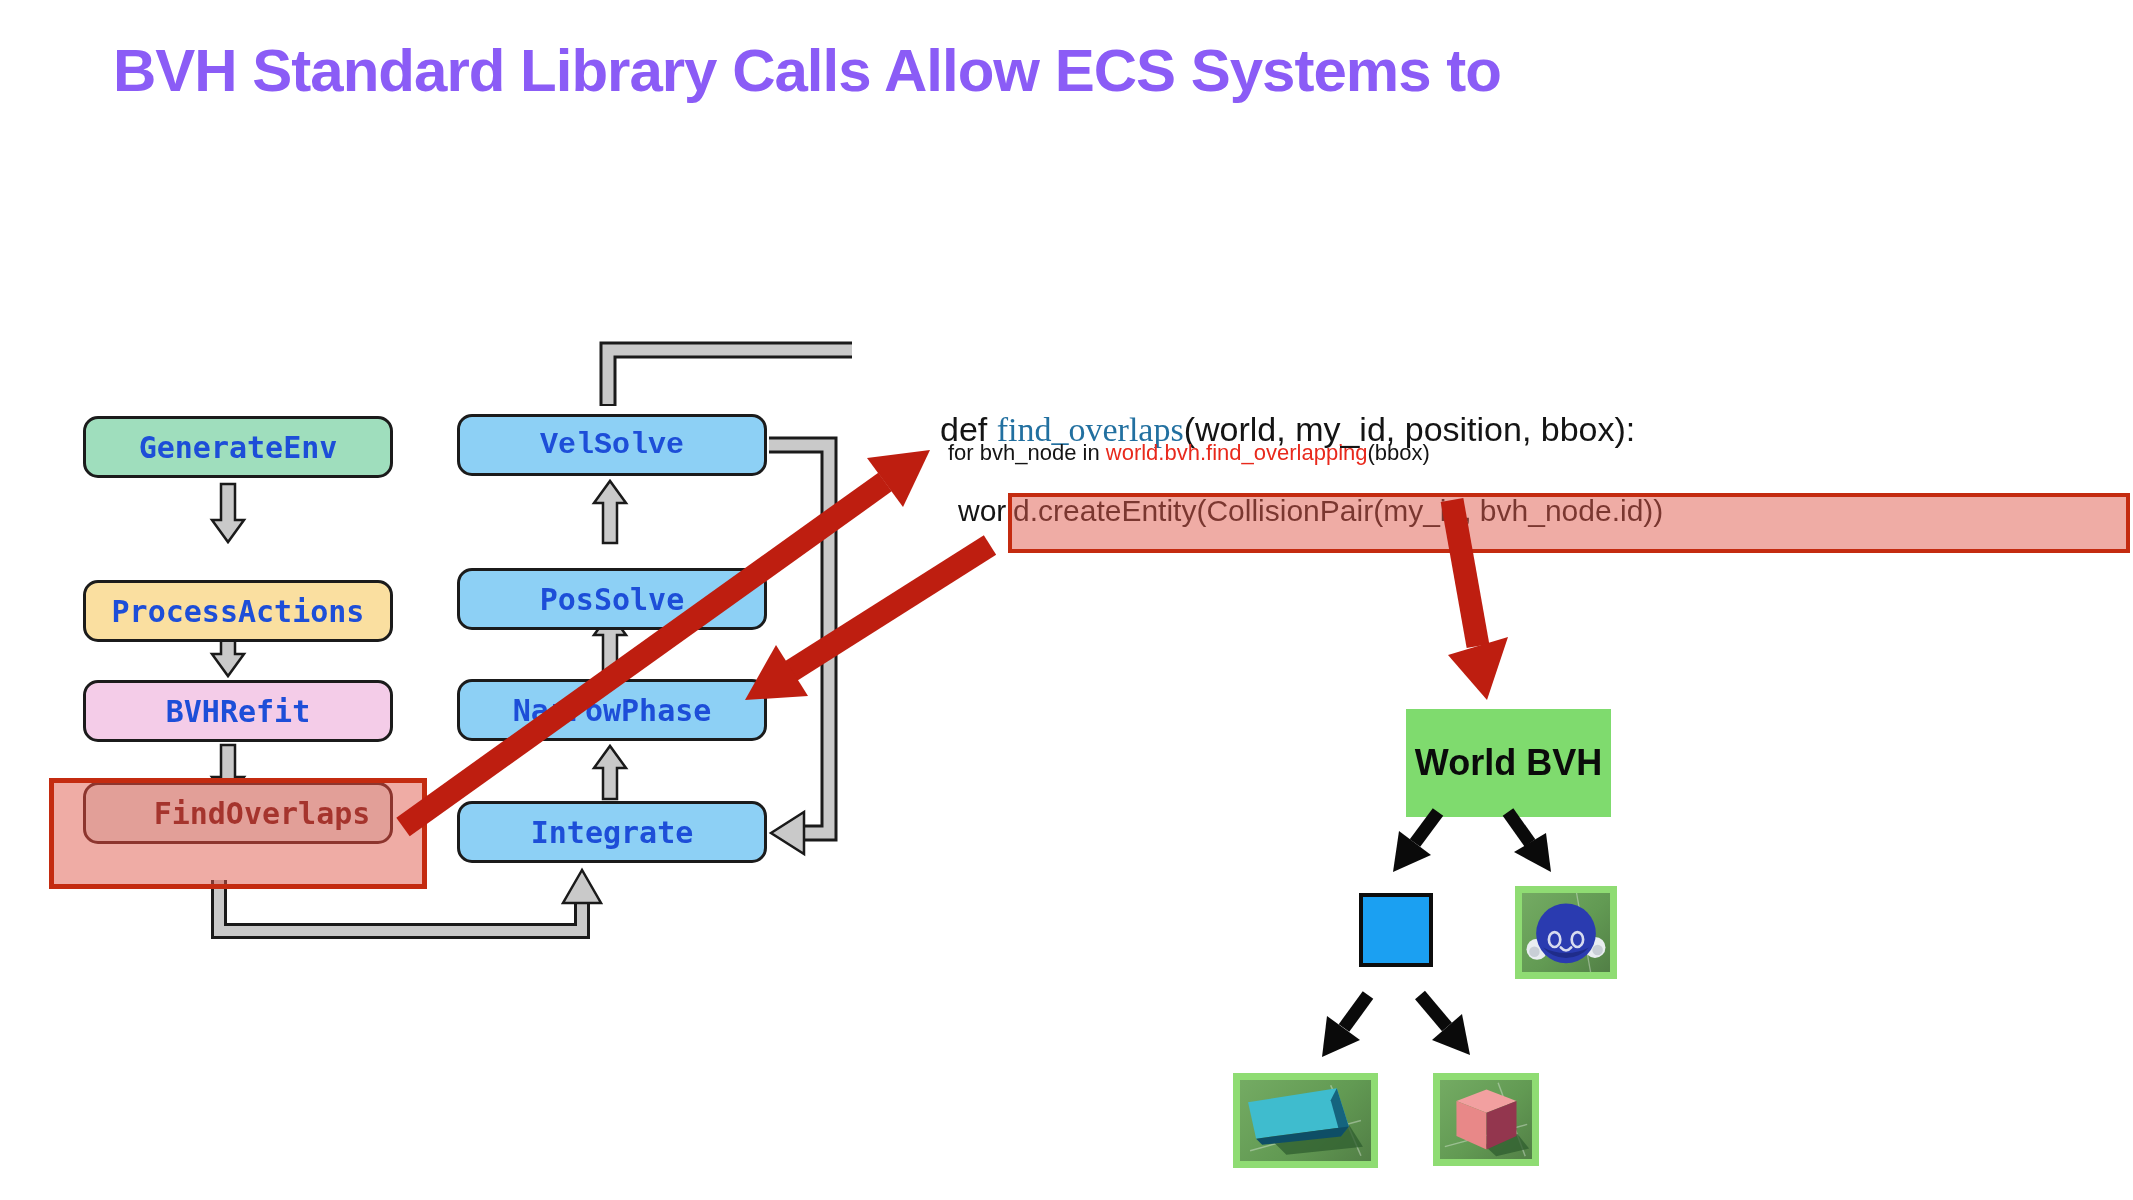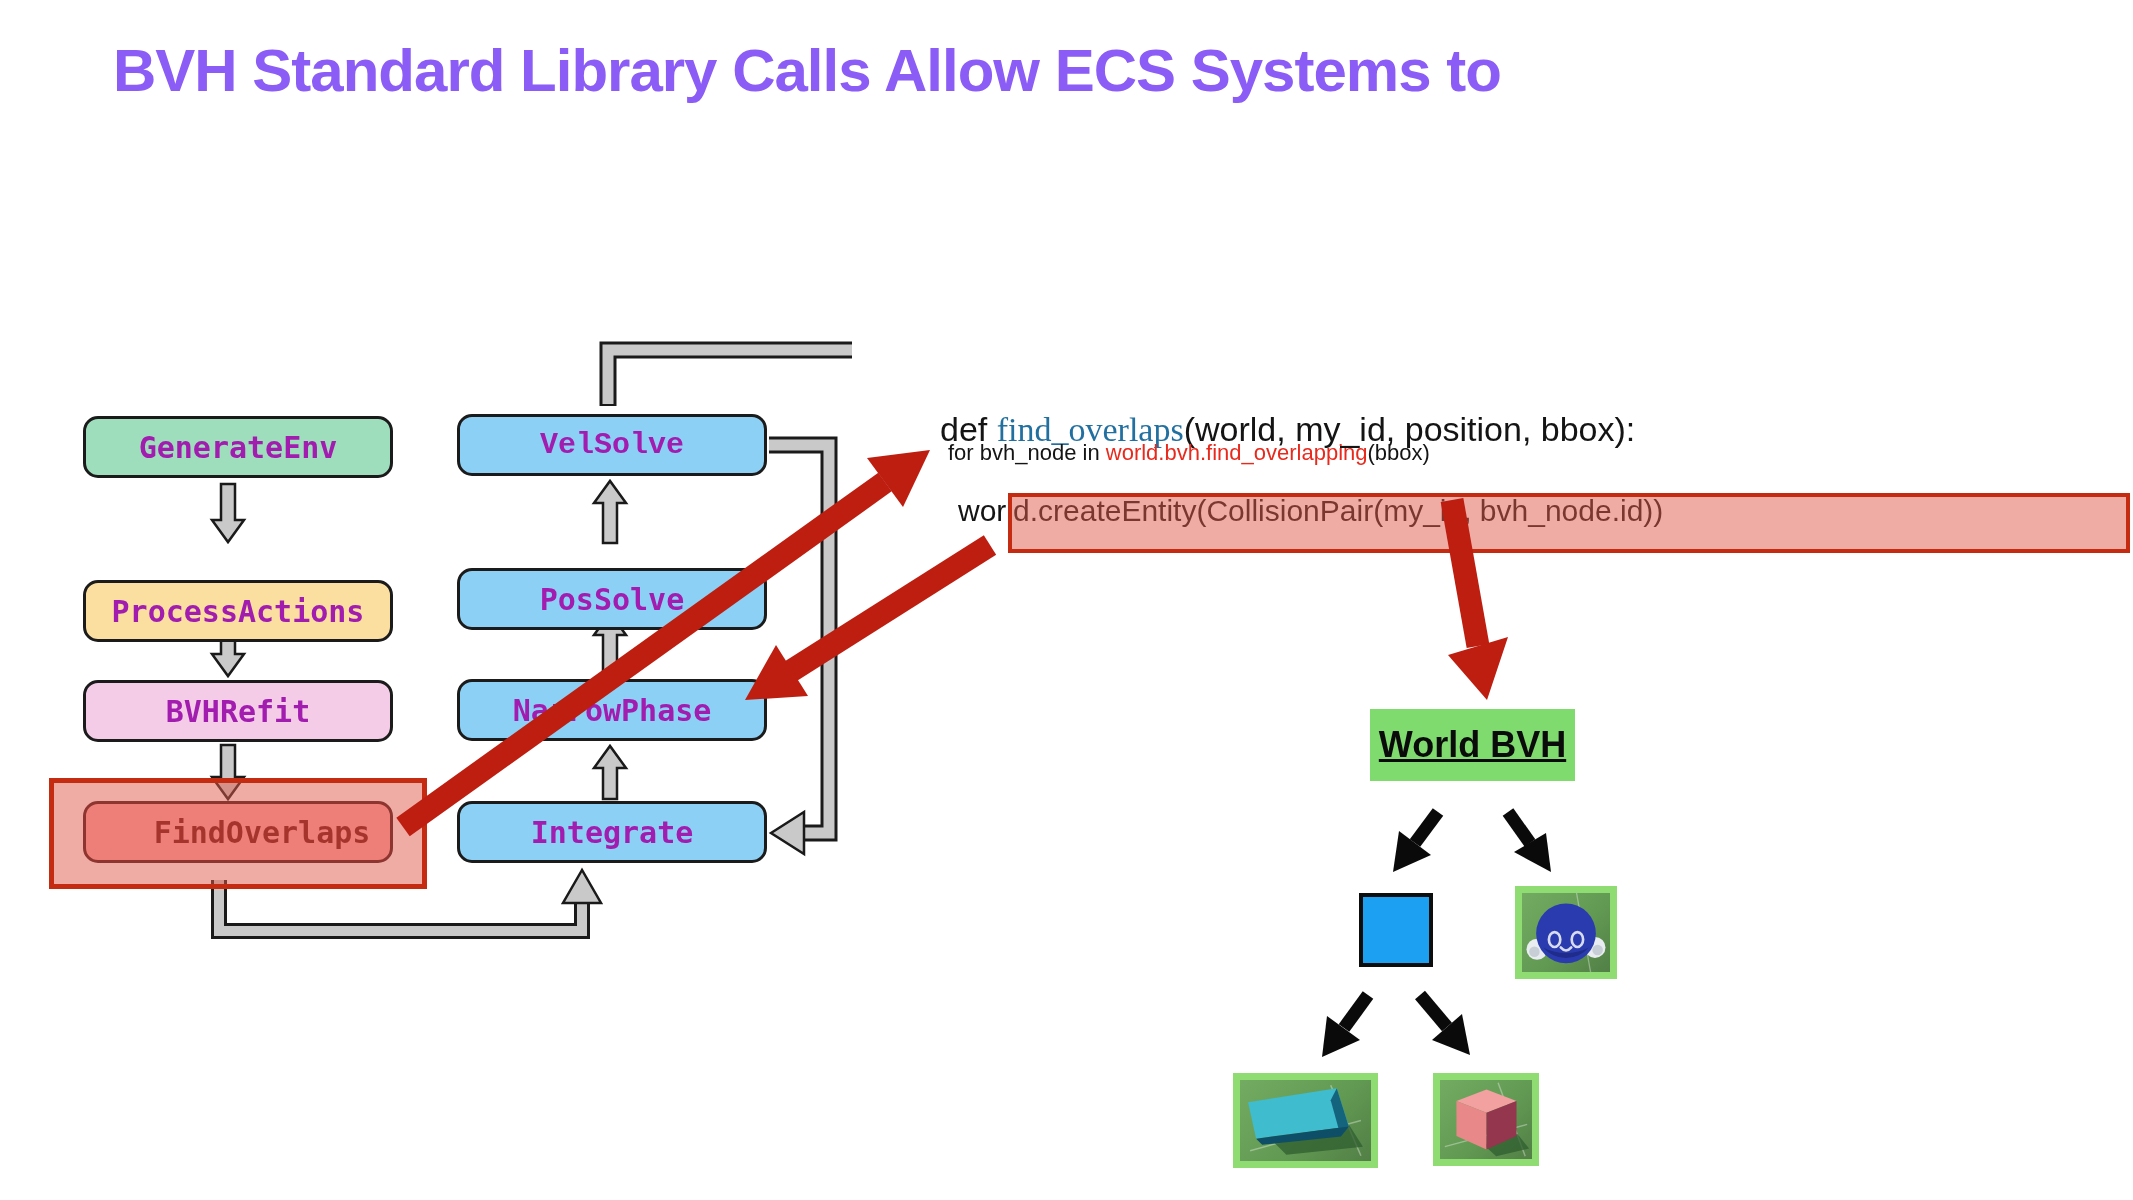--- a/index.html
+++ b/index.html
@@ -6,25 +6,25 @@
   #slide{position:relative;width:2133px;height:1200px;background:#ffffff;overflow:hidden;
          font-family:"Liberation Sans",sans-serif;}
 
   
   .title{position:absolute;left:113px;top:22px;width:1560px;color:#8b5cf6;
          font-weight:700;font-size:60px;letter-spacing:-1px;line-height:98px;}
 
   
   .fbox{position:absolute;width:310px;height:62px;box-sizing:border-box;
         border:3px solid #1b1b1b;border-radius:15px;display:flex;align-items:center;justify-content:center;
-        font-family:"DejaVu Sans Mono",monospace;font-weight:700;font-size:30px;color:#a21caf;z-index:2;}
+        font-family:"DejaVu Sans Mono",monospace;font-weight:700;font-size:30px;color:#1d4ed8;z-index:2;}
   .b-generateenv{left:83px;top:416px;background:#9FDEBD;}
   .b-processactions{left:83px;top:580px;background:#FADFA0;}
   .b-bvhrefit{left:83px;top:680px;background:#F4CCE8;text-align:right;}
-  .b-findoverlaps{left:83px;top:801px;background:#fca5a5;color:#6B0F0F;border-color:#3a1111;padding-left:48px;}
+  .b-findoverlaps{left:83px;top:782px;background:#e5e5e5;color:#6B0F0F;border-color:#3a1111;padding-left:48px;}
   .b-velsolve{left:457px;top:414px;background:#8DD0F5;font-family:Liberation Mono, monospace;}
   .b-possolve{left:457px;top:568px;background:#8DD0F5;align-items:center;}
   .b-narrowphase{left:457px;top:679px;background:#8DD0F5;}
   .b-integrate{left:457px;top:801px;background:#8DD0F5;}
 
   
   .hl{position:absolute;box-sizing:border-box;background:rgba(223,89,75,0.5);border:5px solid #C42B10;}
   .hl-flow{left:49px;top:778px;width:378px;height:111px;z-index:3;}
   .hl-code{left:1008px;top:493px;width:1122px;height:60px;border-width:4px;z-index:5;}
 
@@ -34,22 +34,22 @@
   .cl2{left:948px;top:442px;font-size:22px;}
   .cl3{left:958px;top:496px;font-size:30px;}
   .tok-blue{color:#2270A0;font-family:Liberation Serif, serif;}
   .tok-red{color:#E8291C;}
 
   
   .layer{position:absolute;left:0;top:0;z-index:1;}
   .layer-top{z-index:6;}
 
   
-  .worldbvh{position:absolute;left:1370px;top:709px;width:205px;height:72px;background:#7FDB6E;
-            display:flex;align-items:center;justify-content:center;font-weight:700;font-size:36px;color:#0b0b0b;z-index:2;text-decoration:underline;}
+  .worldbvh{position:absolute;left:1406px;top:709px;width:205px;height:108px;background:#7FDB6E;
+            display:flex;align-items:center;justify-content:center;font-weight:700;font-size:36px;color:#0b0b0b;z-index:2;}
   .bluesquare{position:absolute;left:1359px;top:893px;width:74px;height:74px;box-sizing:border-box;
               background:#1BA0F2;border:4px solid #0d0d0d;z-index:2;}
   .thumb{position:absolute;box-sizing:border-box;border:7px solid #8FDC73;z-index:2;
          background:linear-gradient(135deg,#74AB63 0%,#629A53 55%,#527F46 100%);}
   .t-sphere{left:1515px;top:886px;width:102px;height:93px;}
   .t-beam{left:1233px;top:1073px;width:145px;height:95px;}
   .t-cube{left:1433px;top:1073px;width:106px;height:93px;}
   .thumb svg{display:block;width:100%;height:100%;}
 </style>
 </head>

